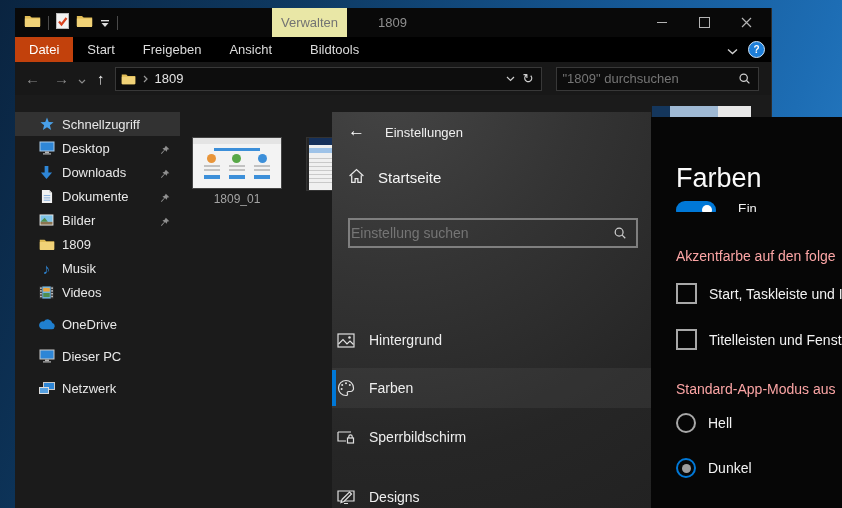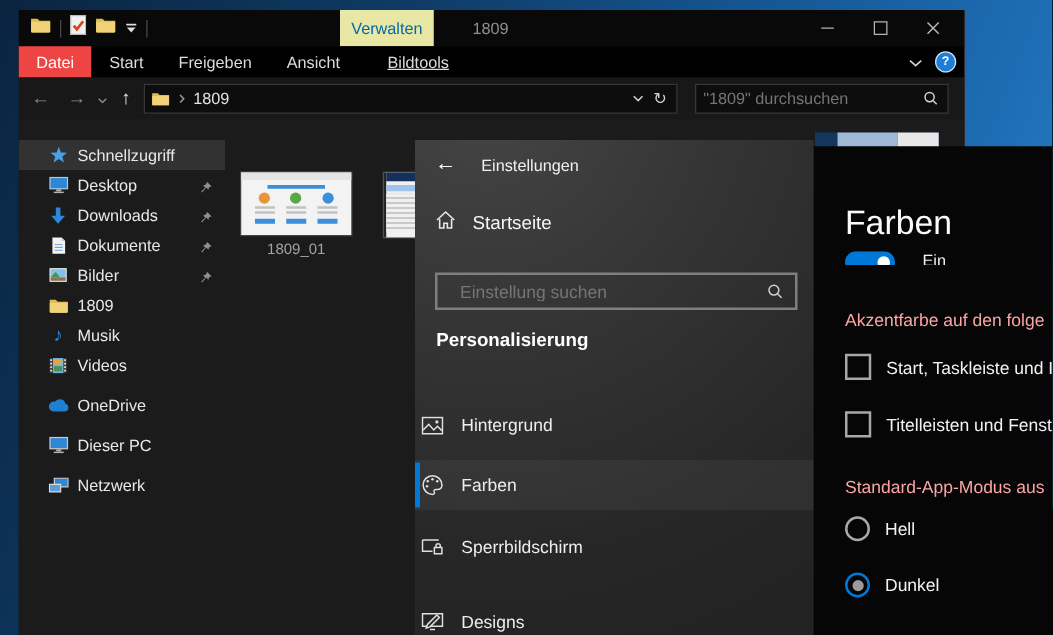--- a/index.html
+++ b/index.html
@@ -5,31 +5,31 @@
   html,body{margin:0;padding:0;background:#000;}
   .stage{position:relative;width:842px;height:508px;overflow:hidden;
          font-family:"Liberation Sans","DejaVu Sans",sans-serif;
          background:linear-gradient(112deg,#0a2440 0%,#0e3a63 30%,#155692 58%,#1d6db4 80%,#2e86cf 100%);}
   .abs{position:absolute;}
   
   .explorer{left:15px;top:8px;width:756px;height:500px;background:#1b1b1b;z-index:1;border-right:1px solid #2c2c2c;}
   .titlebar{position:absolute;left:0;top:0;width:100%;height:29px;background:#090909;}
   .qat{position:absolute;left:9px;top:0;height:29px;display:flex;align-items:center;gap:7px;}
   .sep{width:1px;height:14px;background:#4a4a4a;}
-  .vtab{position:absolute;left:257px;top:0;width:75px;height:29px;background:#e9e7a6;color:#0369a1;
+  .vtab{position:absolute;left:257px;top:0;width:75px;height:29px;background:#e9e7a6;color:#737373;
         font-size:13px;display:flex;align-items:center;justify-content:center;}
   .wtitle{position:absolute;left:363px;top:0;height:29px;line-height:29px;color:#8f8f8f;font-size:13px;}
   .wctrl{position:absolute;right:4px;top:0;height:29px;display:flex;}
   .wbtn{width:42px;height:29px;display:flex;align-items:center;justify-content:center;}
   .min-glyph{width:10px;height:1px;background:#b4b4b4;}
   .max-glyph{width:9px;height:9px;border:1px solid #b4b4b4;}
   
   .ribbon{position:absolute;left:0;top:29px;width:100%;height:25px;background:#000;display:flex;align-items:stretch;}
   .rtab{padding:0 14px;font-size:13px;color:#dcdcdc;display:flex;align-items:center;}
-  .rtab.active{background:#ef4444;color:#fff;text-align:right;}
+  .rtab.active{background:#c2410c;color:#fff;text-align:right;}
   .ribbon-right{position:absolute;right:6px;top:29px;height:25px;display:flex;align-items:center;gap:10px;}
   .help{width:15px;height:15px;border-radius:50%;background:#1d7ed8;border:1px solid #cfe3f5;color:#fff;
         font-size:10px;font-weight:bold;display:flex;align-items:center;justify-content:center;}
   
   .navrow{position:absolute;left:0;top:54px;width:100%;height:33px;background:#181818;display:flex;align-items:center;}
   .navarrow{color:#8b8b8b;font-size:15px;}
   .uparrow{color:#e8e8e8;font-size:15px;}
   .addr{width:425px;height:22px;margin-left:10px;background:#0d0d0d;border:1px solid #383838;
         display:flex;align-items:center;font-size:13px;color:#e3e3e3;}
   .addr .grow{flex:1;}
@@ -71,21 +71,21 @@
   .sliver .c{flex:1;background:#e8e8e8;}
   
   .settings{left:332px;top:112px;width:319px;height:396px;z-index:5;color:#e8e8e8;
     background:radial-gradient(circle at 18% -8%,#454545 0%,#343434 38%,#262626 75%,#222 100%);}
   .sback{position:absolute;left:16px;top:9px;font-size:17px;color:#fff;}
   .stitle{position:absolute;left:53px;top:13px;font-size:13px;color:#f0f0f0;}
   .shome{position:absolute;left:16px;top:56px;display:flex;align-items:center;gap:13px;font-size:15px;color:#f5f5f5;}
   .ssearch{position:absolute;left:16px;top:106px;width:286px;height:26px;border:2px solid #7f7f7f;
            display:flex;align-items:center;}
   .ssearch input{flex:1;background:transparent;border:none;outline:none;color:#b5b5b5;
-           font-size:14px;padding:0 18px;font-family:inherit;min-width:0;}
+           font-size:14px;padding:0 1px;font-family:inherit;min-width:0;}
   .ssearch svg{margin-right:9px;flex-shrink:0;}
   .ssection{position:absolute;left:17px;top:152px;font-size:15px;font-weight:bold;color:#fff;}
   .snav{position:absolute;left:0;width:100%;height:40px;display:flex;align-items:center;padding-left:4px;
         box-sizing:border-box;font-size:14px;color:#eee;}
   .snav .sicon2{width:20px;display:flex;justify-content:center;margin-right:13px;}
   .snav.sel{background:rgba(255,255,255,0.05);}
   .snav.sel .bar{position:absolute;left:0;top:2px;width:4px;height:36px;background:#0078d7;}
   
   .farben{left:651px;top:117px;width:191px;height:391px;background:#060606;z-index:6;color:#f2f2f2;}
   .ftitle{position:absolute;left:25px;top:46px;font-size:27px;font-weight:300;color:#fafafa;white-space:nowrap;}
@@ -152,21 +152,21 @@
             </svg>
         </div>
       </div>
     </div>
 
     <div class="ribbon">
       <div class="rtab active">Datei</div>
       <div class="rtab">Start</div>
       <div class="rtab">Freigeben</div>
       <div class="rtab">Ansicht</div>
-      <div class="rtab" style="margin-left:10px;text-decoration:underline;">Bildtools</div>
+      <div class="rtab" style="margin-left:10px;">Bildtools</div>
     </div>
     <div class="ribbon-right">
       <span>
         <svg width="11" height="7" viewBox="0 0 11 7">
             <path d="M1 1.5l4.5 4L10 1.5" stroke="#cfcfcf" stroke-width="1.4" fill="none"></path>
           </svg>
       </span>
       <span class="help">?</span>
     </div>
 
@@ -396,21 +396,20 @@
     </div>
 
     <div class="ssearch">
       <input placeholder="Einstellung suchen" style="">
       <svg width="14" height="14" viewBox="0 0 16 16">
           <circle cx="7" cy="7" r="4.5" stroke="#cfcfcf" stroke-width="1.4" fill="none"></circle>
           <path d="M10.5 10.5L14 14" stroke="#cfcfcf" stroke-width="1.4"></path>
         </svg>
     </div>
 
-    <div class="ssection">Personalisierung</div>
 
     <div class="snav" style="top:208px;">
       <span class="sicon2">
         <svg width="18" height="15" viewBox="0 0 18 15" fill="none" stroke="#e0e0e0" stroke-width="1.2">
             <rect x="1" y="1" width="16" height="13"></rect>
             <path d="M1.5 11l4.5-4.5L10 11l3-3 3.5 3.5"></path>
             <circle cx="12.5" cy="4.5" r="1.3" fill="#e0e0e0" stroke="none"></circle>
           </svg>
       </span>
       <span>Hintergrund</span>

